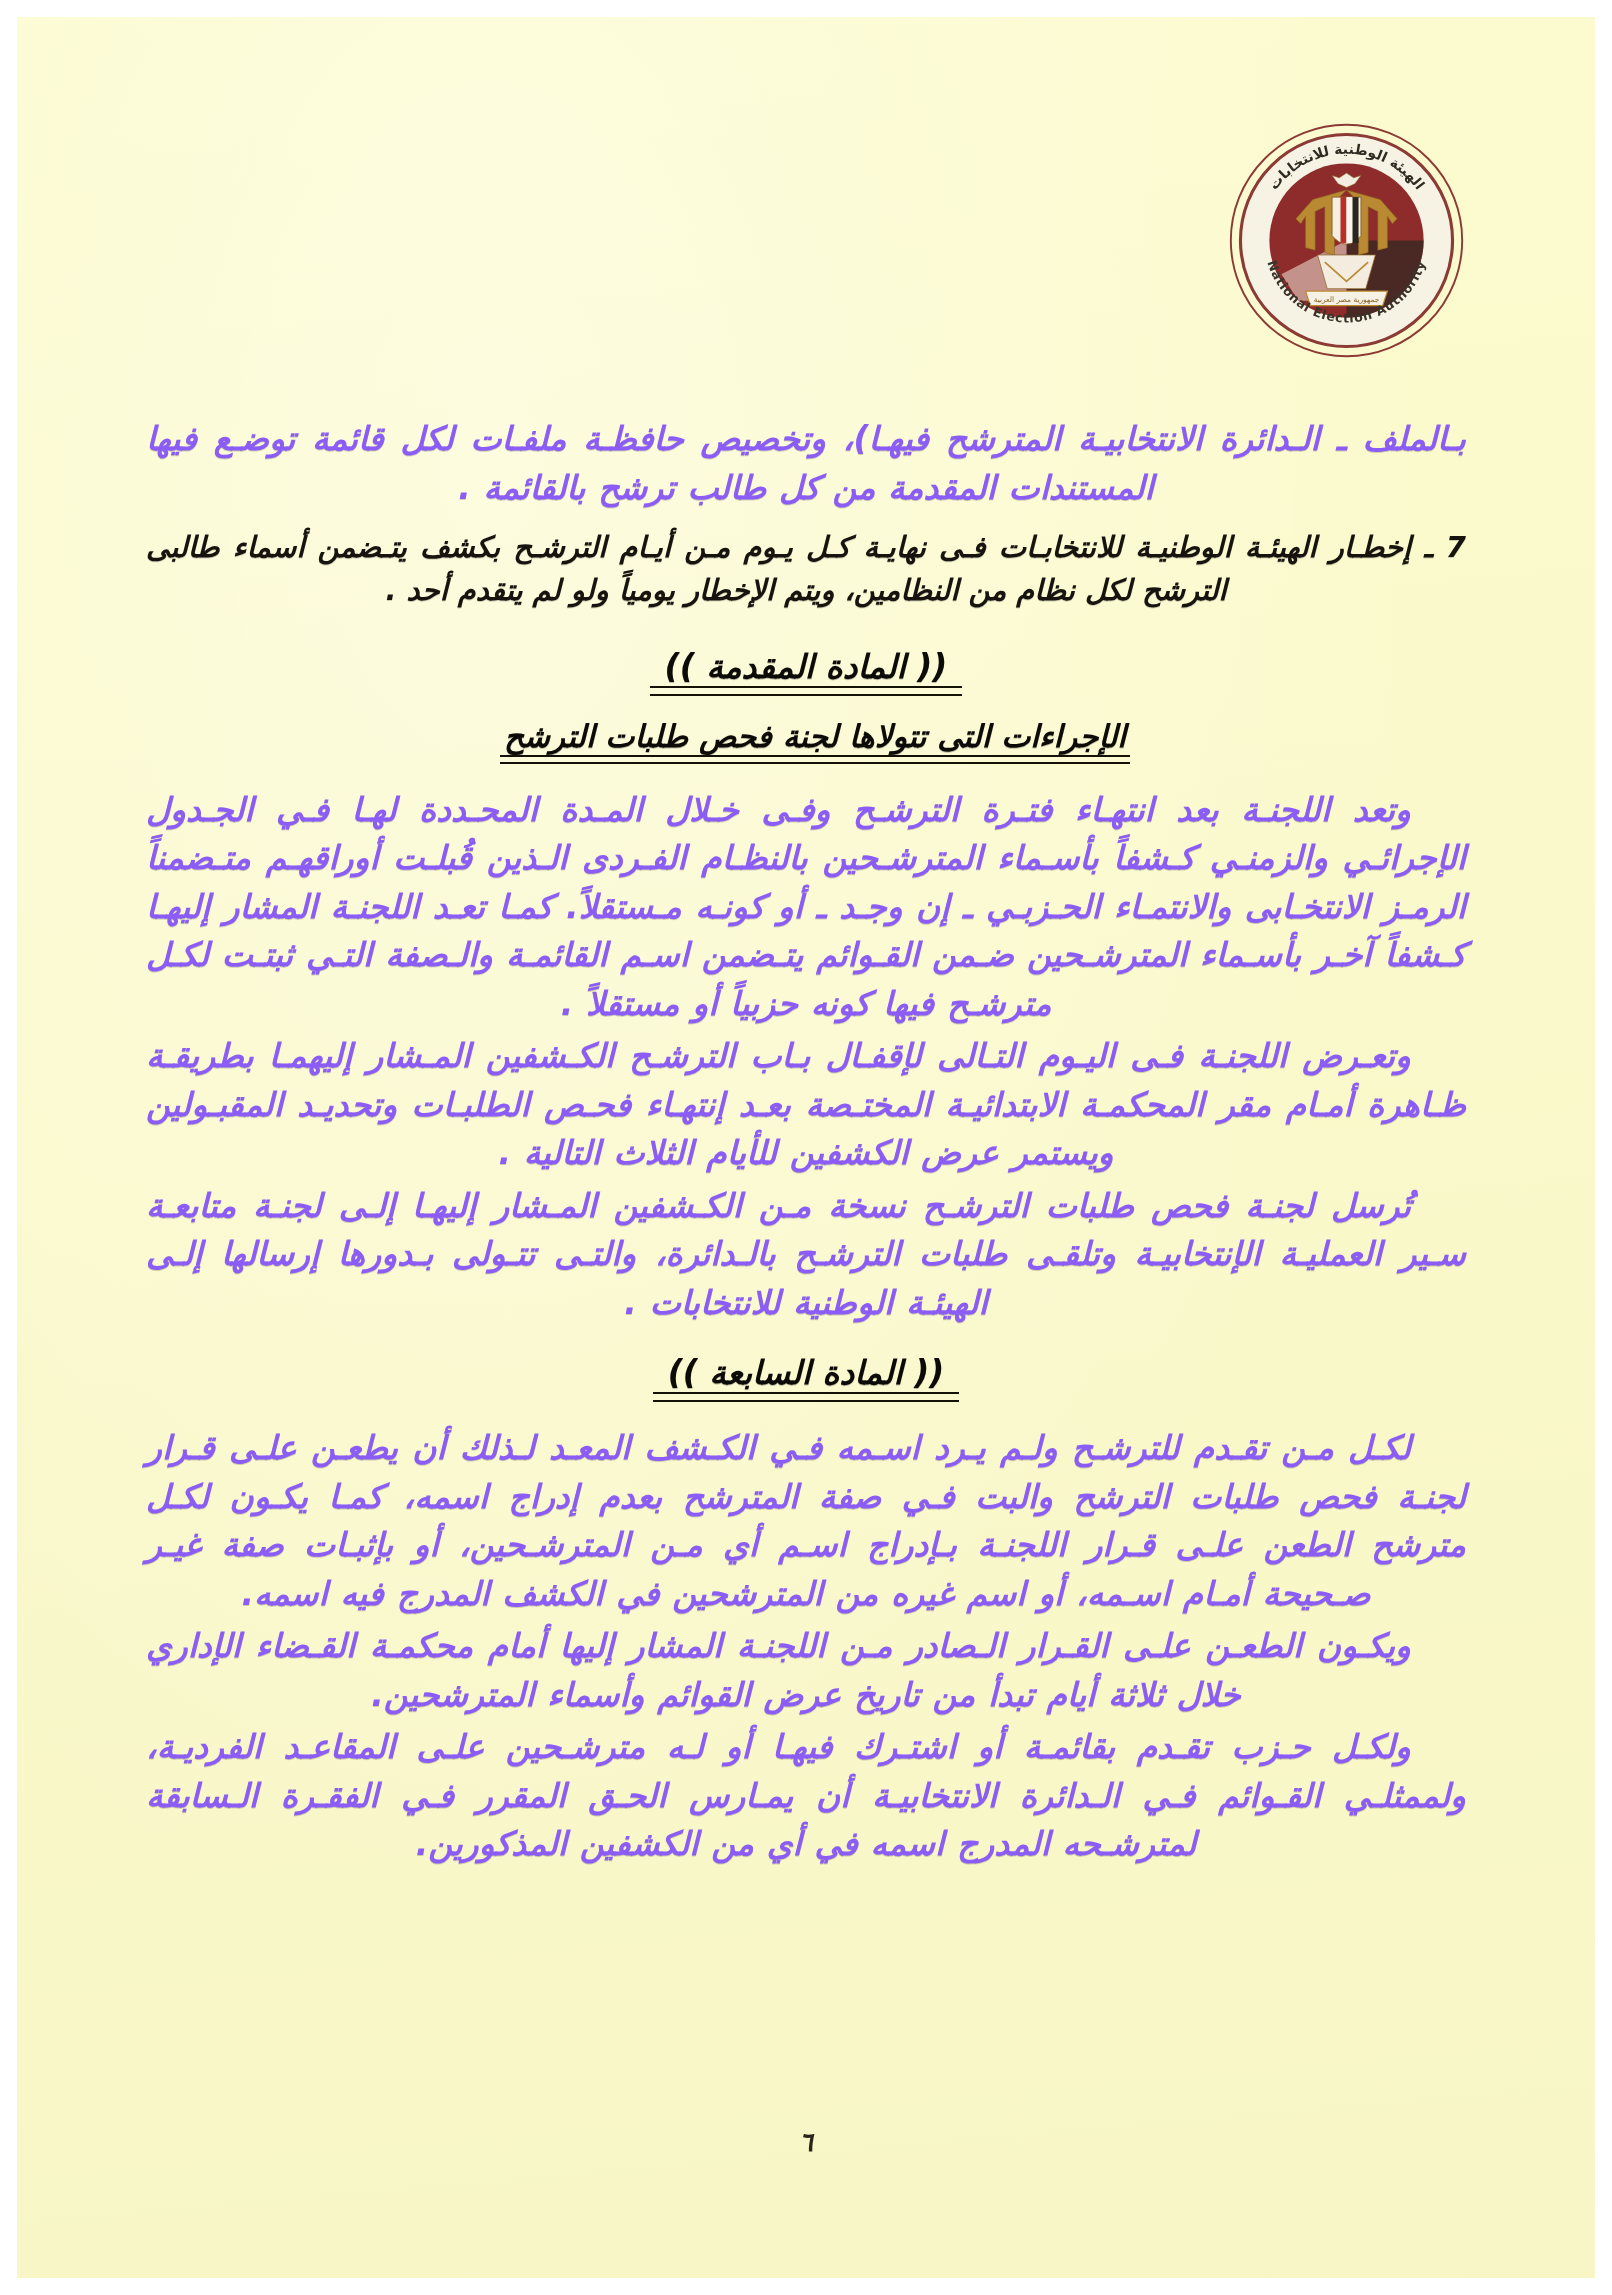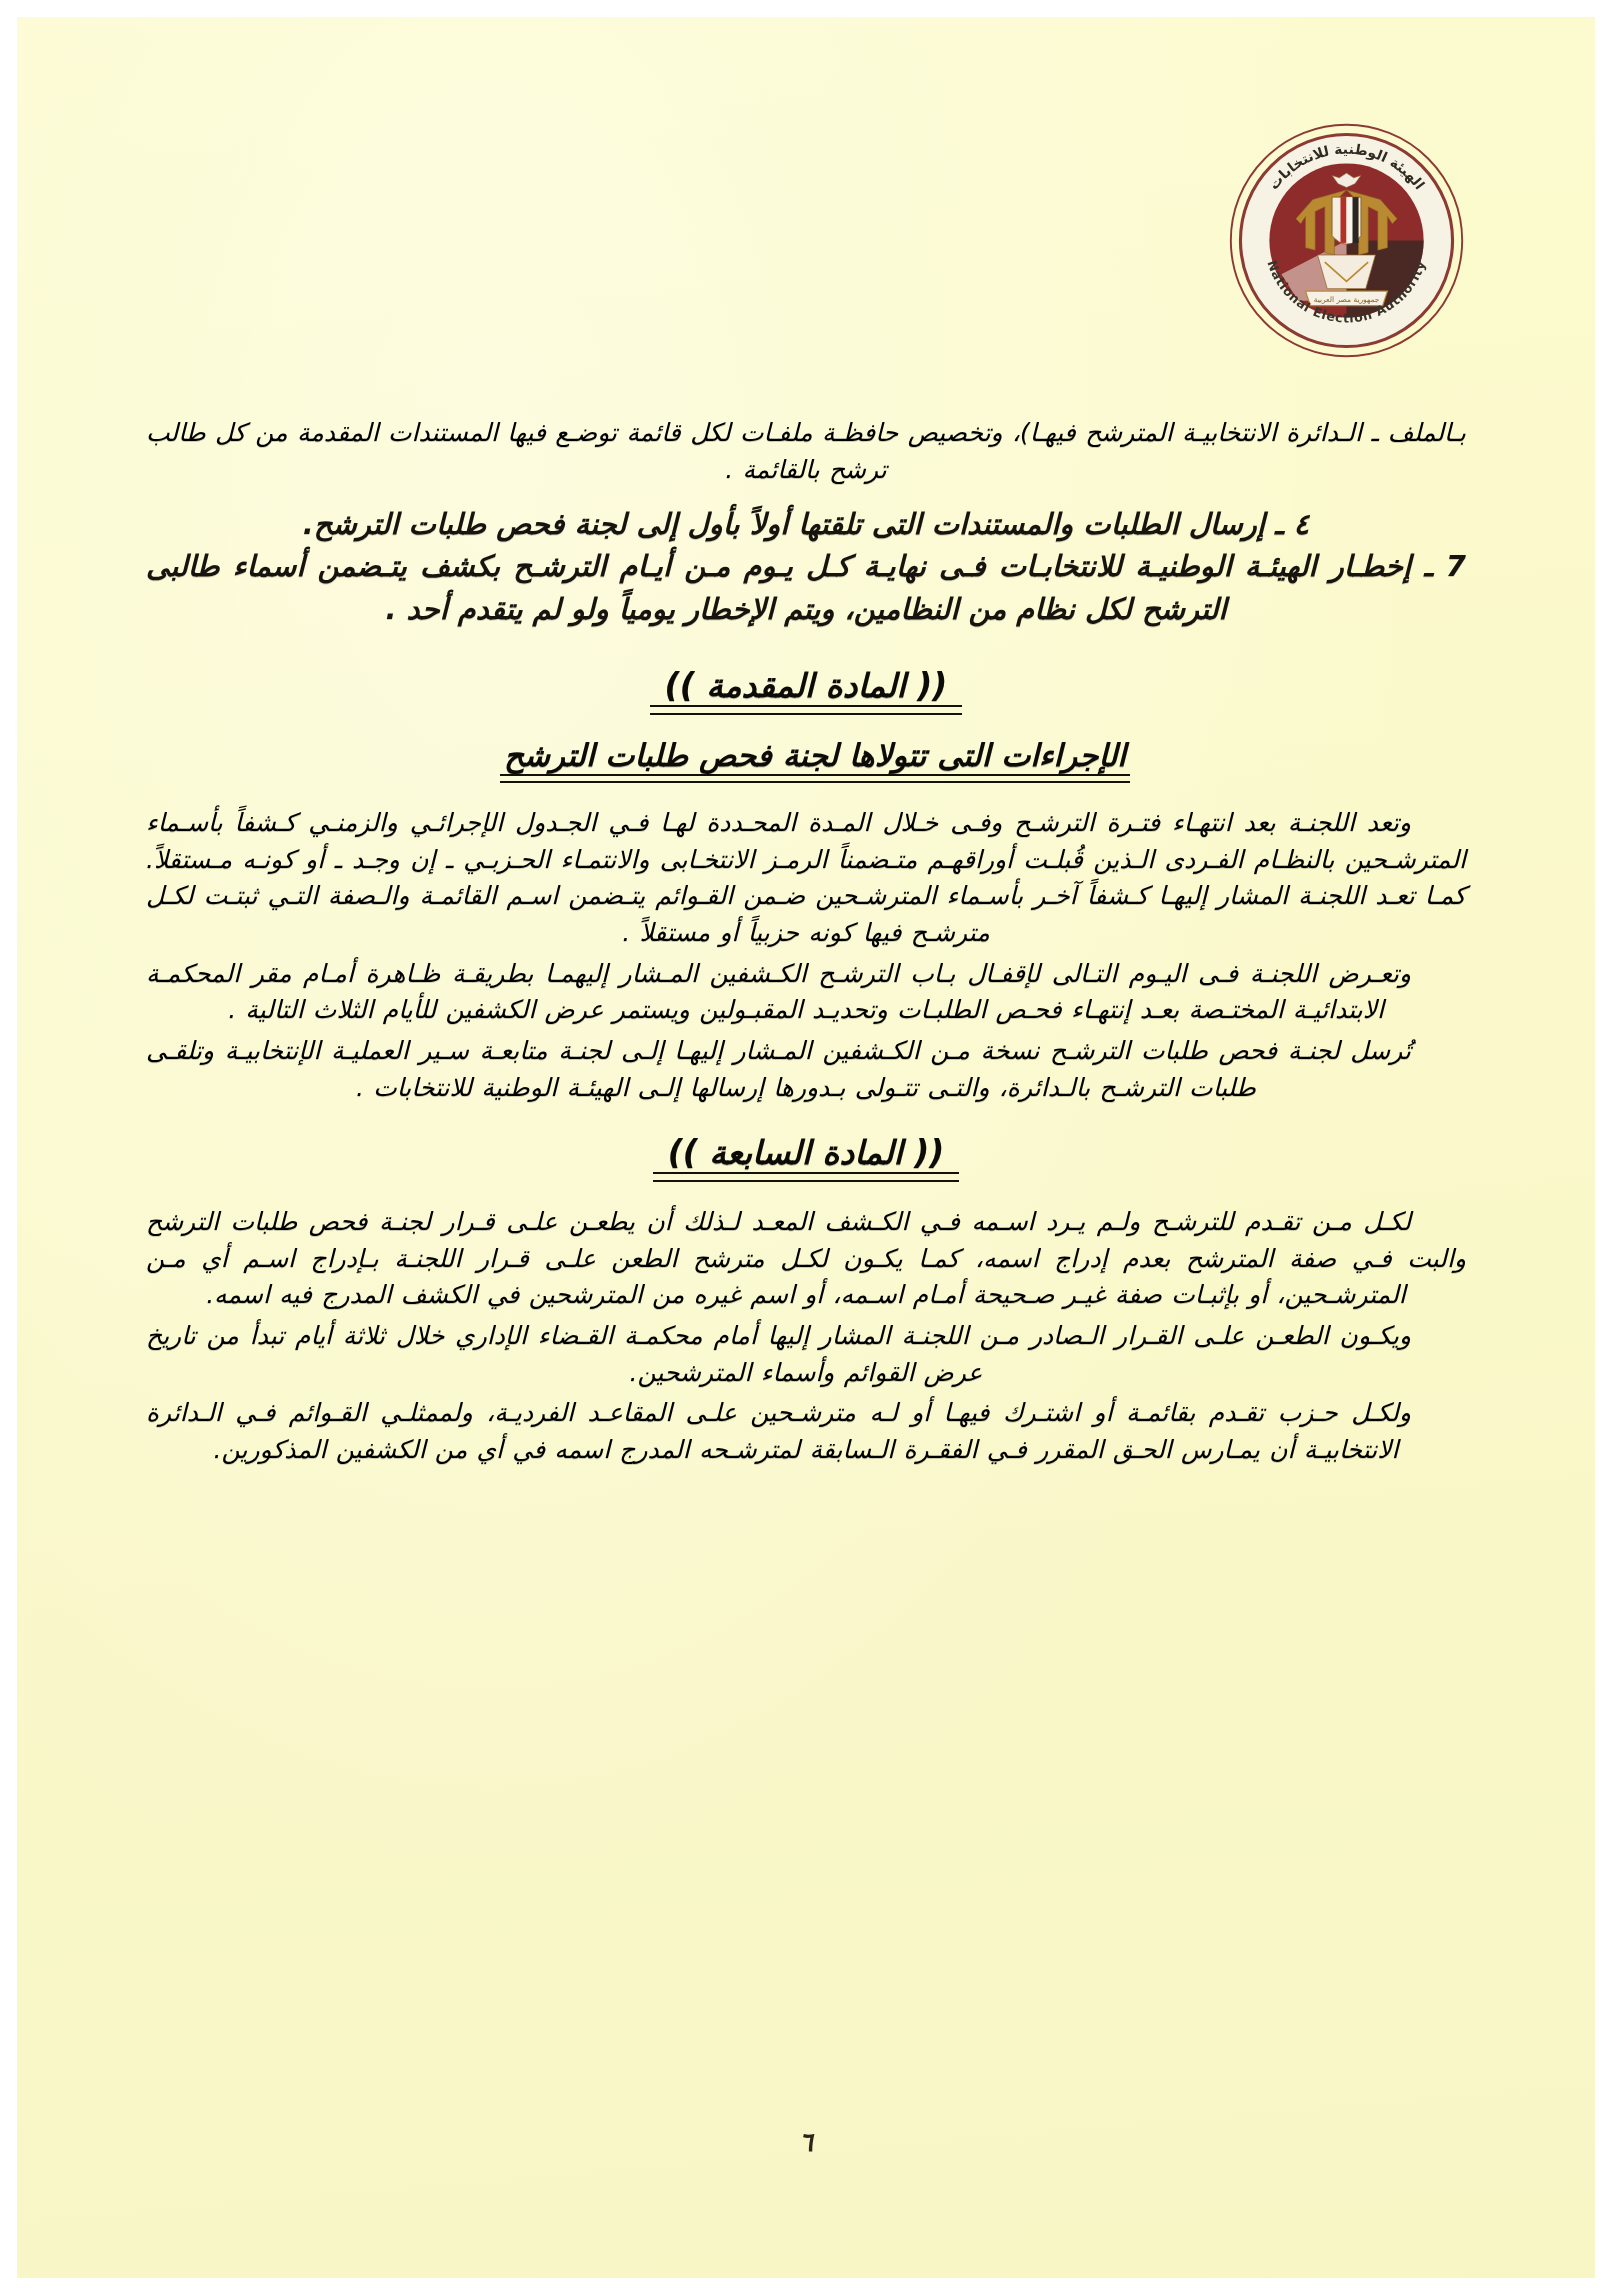--- a/index.html
+++ b/index.html
@@ -43,26 +43,26 @@
   
   .content {
     position: absolute;
     top: 398px;
     right: 129px;
     left: 129px;
     direction: rtl;
   }
 
   .para {
-    font-size: 25px;
+    font-size: 33px;
     line-height: 1.47;
-    color: #000000;
+    color: #8b5cf6;
     text-align: justify;
     text-align-last: center;
-    font-weight: 400;
+    font-weight: 700;
     font-style: italic;
     margin: 0 0 3.9px 0;
     letter-spacing: 0.1px;
     word-spacing: 1.3px;
     text-shadow: 0 0.7px 0 rgba(0,0,0,0.18);
   }
   .para.lead { text-indent: 55px; }
 
   .list-item {
     font-size: 29px;
@@ -198,22 +198,20 @@
       </text>
     </svg>
   </div>
 
   <div class="content">
 
     <p class="para">بـالملف ـ الـدائرة الانتخابيـة المترشح فيهـا)، وتخصيص حافظـة ملفـات لكل قائمة توضـع فيها المستندات المقدمة من كل طالب ترشح بالقائمة .</p>
 
     <div class="block-gap-sm"></div>
 
-    <p class="list-item"><span>٤ ـ</span>
-       <span>إرسال الطلبات والمستندات التى تلقتها أولاً بأول إلى لجنة فحص طلبات الترشح.</span></p>
 
     <p class="list-item"><span>7 ـ</span>
        <span>إخطـار الهيئـة الوطنيـة للانتخابـات فـى نهايـة كـل يـوم مـن أيـام الترشـح بكشف يتـضمن أسماء طالبى الترشح لكل نظام من النظامين، ويتم الإخطار يومياً ولو لم يتقدم أحد .</span></p>
 
     <div class="block-gap-lg"></div>
 
     <div class="article-head">
       <span class="inner">(( المادة المقدمة ))</span>
     </div>
 

